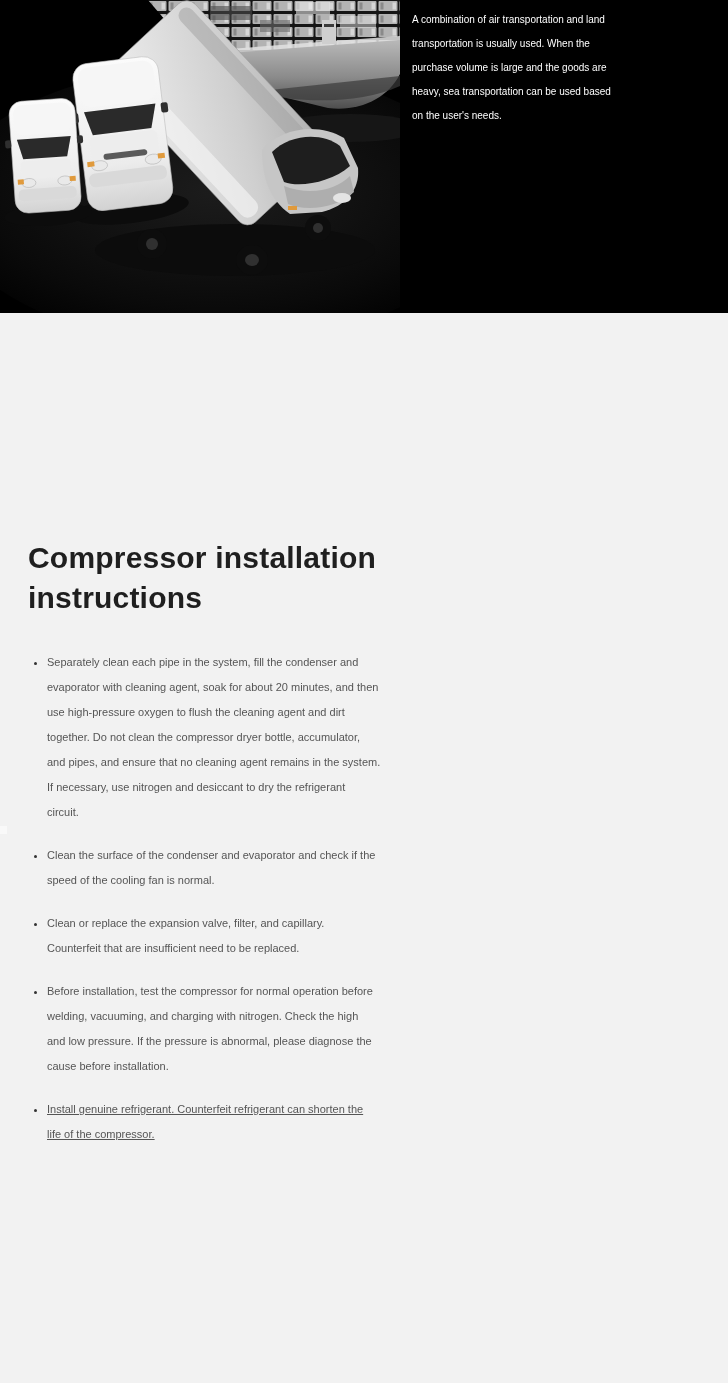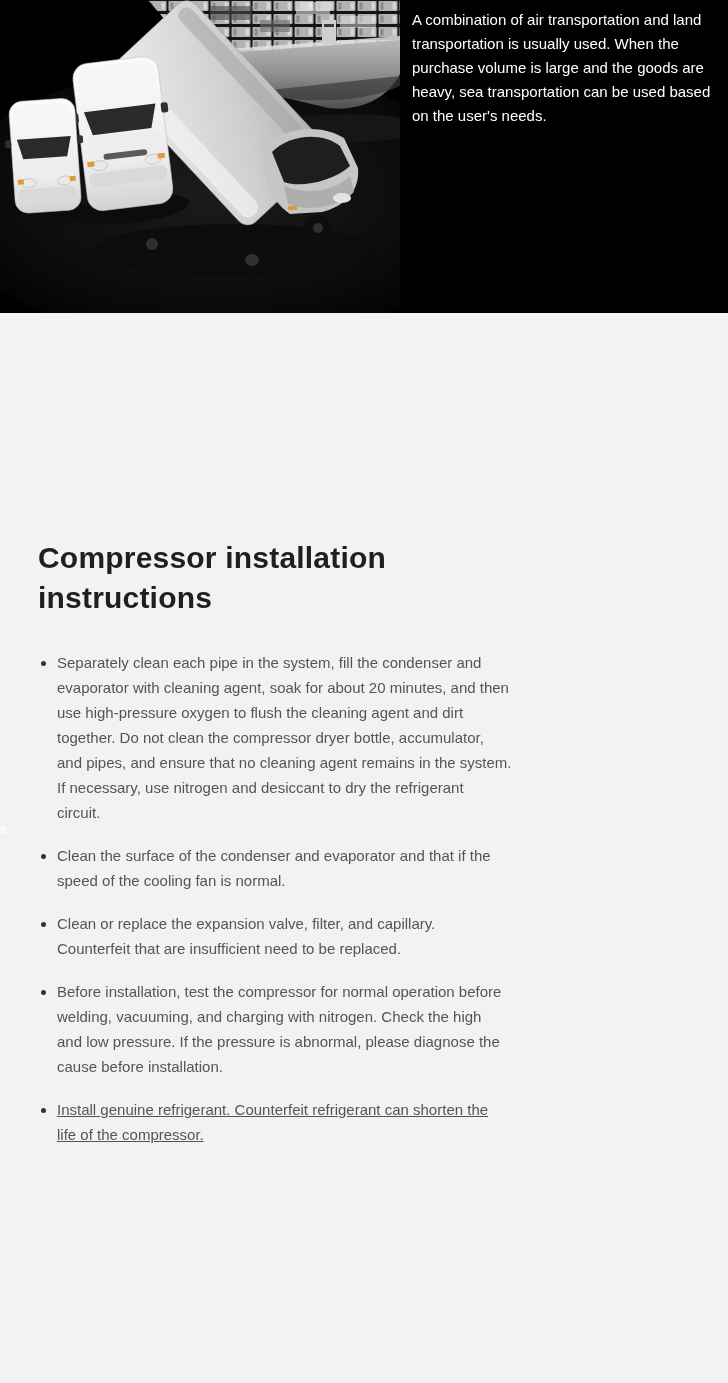--- a/index.html
+++ b/index.html
@@ -18,45 +18,45 @@
     background: #000;
     overflow: hidden;
   }
   .hero-art { position: absolute; left: 0; top: 0; width: 400px; height: 313px; }
   .hero-text {
     position: absolute;
     left: 412px;
     top: 8px;
     width: 300px;
     color: #ffffff;
-    font-size: 15px;
+    font-size: 10px;
     line-height: 24px;
     white-space: pre-line;
   }
 
   
   .content {
     width: 592px;
-    padding: 225px 46px 25px 38px;
+    padding: 225px 46px 25px 28px;
     background: #f2f2f2;
   }
   .content h1, .content h2 {
     font-size: 30px;
     line-height: 40px;
     font-weight: bold;
     color: #1f1f1f;
     letter-spacing: 0.2px;
   }
   .bullet-list {
     margin-top: 32px;
     padding-left: 19px;
     list-style: disc outside;
   }
   .bullet-list li {
-    font-size: 15px;
+    font-size: 11px;
     line-height: 25px;
     color: #555555;
     white-space: pre-line;
     margin-bottom: 18px;
     max-width: 470px;
   }
   .bullet-list li::marker { color: #333333; }
   .bullet-list li:last-child { margin-bottom: 0; text-decoration: underline; }
   .content h2 { margin-top: 211px; }
 
@@ -185,21 +185,21 @@
     <h1>Compressor installation instructions</h1>
 
     <ul class="bullet-list">
       <li>Separately clean each pipe in the system, fill the condenser and
 evaporator with cleaning agent, soak for about 20 minutes, and then
 use high-pressure oxygen to flush the cleaning agent and dirt
 together. Do not clean the compressor dryer bottle, accumulator,
 and pipes, and ensure that no cleaning agent remains in the system.
 If necessary, use nitrogen and desiccant to dry the refrigerant
 circuit.</li>
-      <li>Clean the surface of the condenser and evaporator and that if the
+      <li>Clean the surface of the condenser and evaporator and check if the
 speed of the cooling fan is normal.</li>
       <li>Clean or replace the expansion valve, filter, and capillary.
 Counterfeit that are insufficient need to be replaced.</li>
       <li>Before installation, test the compressor for normal operation before
 welding, vacuuming, and charging with nitrogen. Check the high
 and low pressure. If the pressure is abnormal, please diagnose the
 cause before installation.</li>
       <li>Install genuine refrigerant. Counterfeit refrigerant can shorten the
 life of the compressor.</li>
     </ul>

